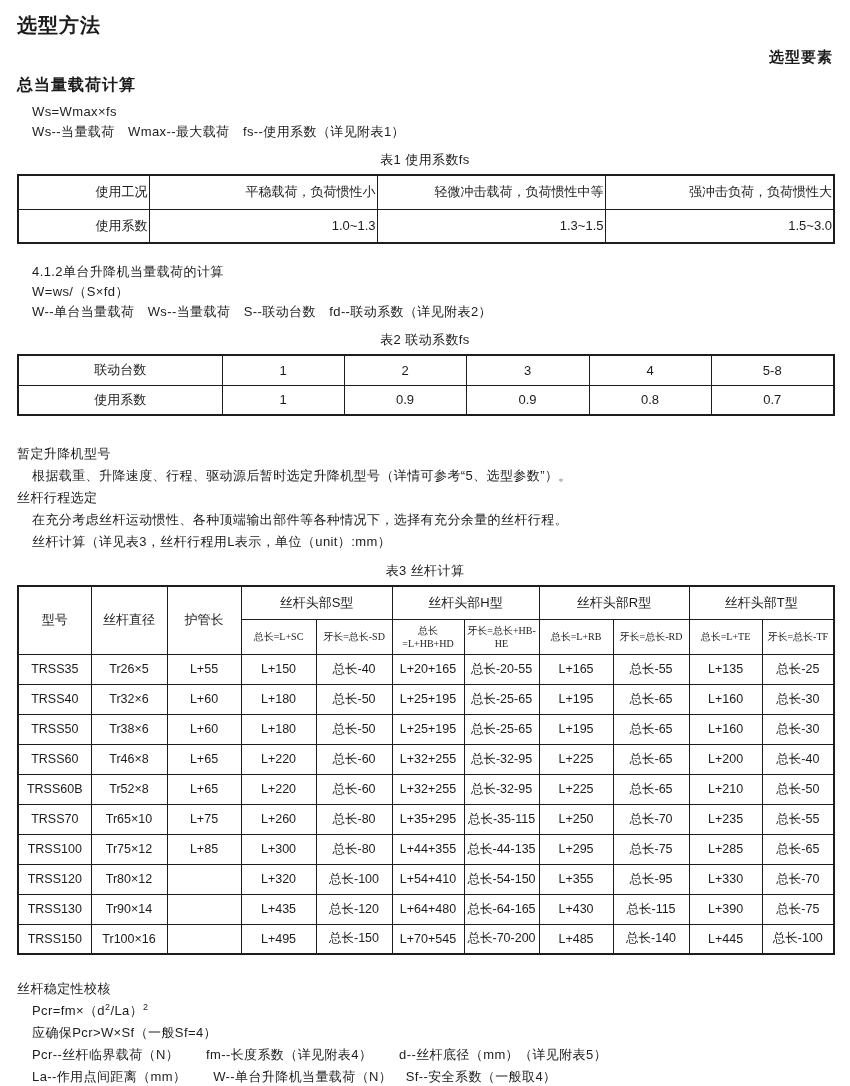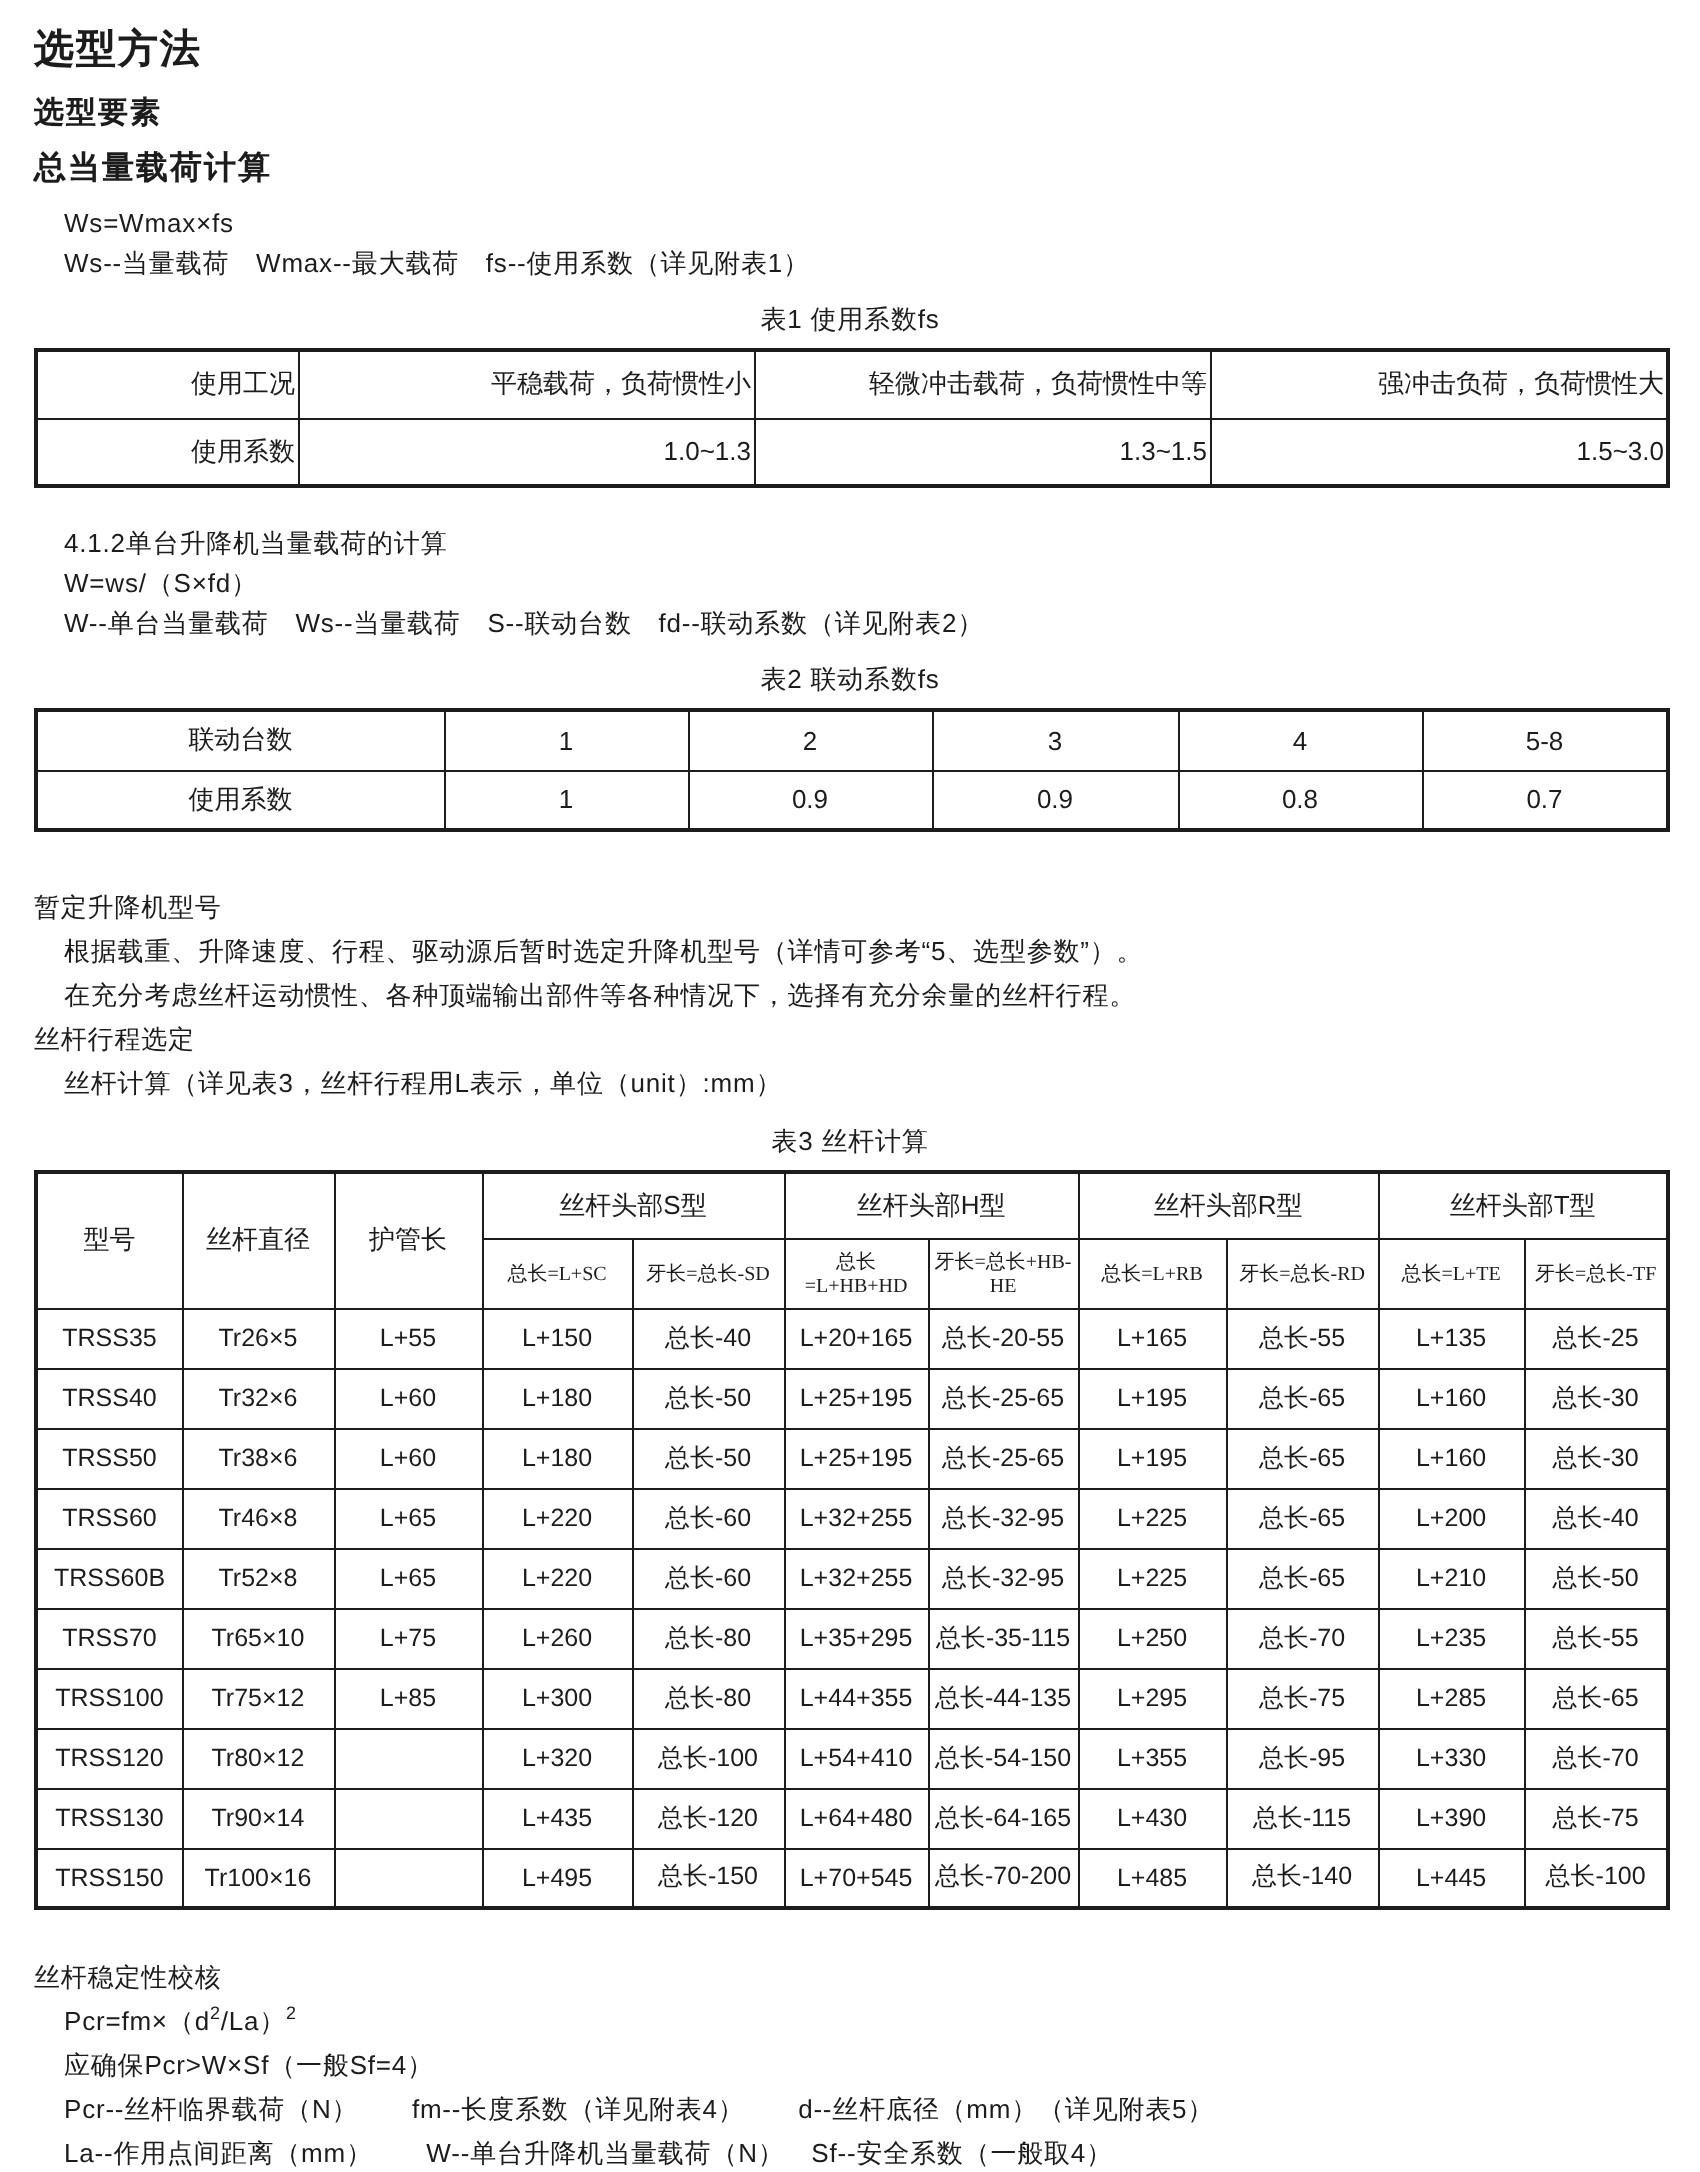--- a/index.html
+++ b/index.html
@@ -7,21 +7,21 @@
   body {
     width: 850px; height: 1086px;
     background: #ffffff;
     color: #1c1c1c;
     font-family: "Liberation Sans", sans-serif;
     overflow: hidden;
   }
   .page { padding: 12px 17px 0 17px; }
 
   .h1 { font-size: 20px; font-weight: bold; line-height: 26px; margin: 0 0 9px 0; letter-spacing: 1px; }
-  .h2 { font-size: 15px; font-weight: bold; line-height: 20px; margin: 0 0 7px 0; letter-spacing: 1px; }
+  .h2 { font-size: 15px; font-weight: bold; line-height: 20px; margin: 0 0 7px 0; letter-spacing: 1px; text-align: right; }
   .h3 { font-size: 16px; font-weight: bold; line-height: 21px; margin: 0 0 7px 0; letter-spacing: 1px; }
 
   p { margin: 0; white-space: pre-wrap; }
   .body-line { font-size: 13px; line-height: 20px; letter-spacing: 0.4px; }
   .indent-1 { padding-left: 15px; }
   .wide-line { line-height: 22px; }
 
   .tbl-caption { font-size: 13px; text-align: center; margin: 9px 0 5px 0; letter-spacing: 0.4px; }
 
   table { border-collapse: collapse; table-layout: fixed; width: 816px; border: 2px solid #1c1c1c; }
@@ -110,22 +110,22 @@
       <td>0.8</td>
       <td>0.7</td>
     </tr>
   </tbody>
     </table>
 
   <div class="sec-gap-lg"></div>
 
   <p class="body-line wide-line">暂定升降机型号</p>
   <p class="body-line wide-line indent-1">根据载重、升降速度、行程、驱动源后暂时选定升降机型号（详情可参考“5、选型参数”）。</p>
+  <p class="body-line wide-line">丝杆行程选定</p>
   <p class="body-line wide-line indent-1">在充分考虑丝杆运动惯性、各种顶端输出部件等各种情况下，选择有充分余量的丝杆行程。</p>
-  <p class="body-line wide-line">丝杆行程选定</p>
   <p class="body-line wide-line indent-1">丝杆计算（详见表3，丝杆行程用L表示，单位（unit）:mm）</p>
 
   <div class="tbl-caption">表3 丝杆计算</div>
   <table class="t3">
     <colgroup>
       <col style="width:73px">
         <col style="width:76px">
         <col style="width:74px">
       <col style="width:75px">
         <col style="width:76px">

